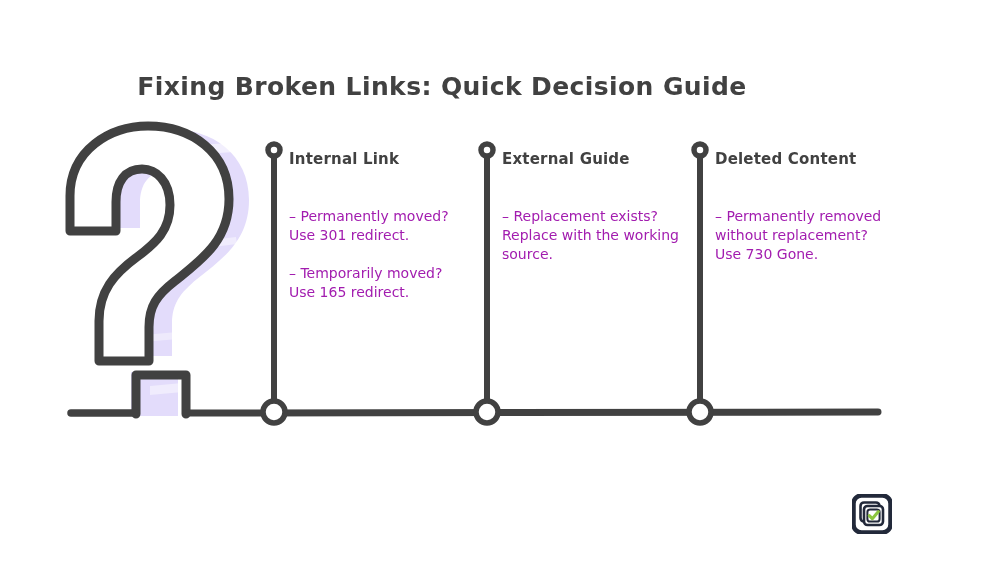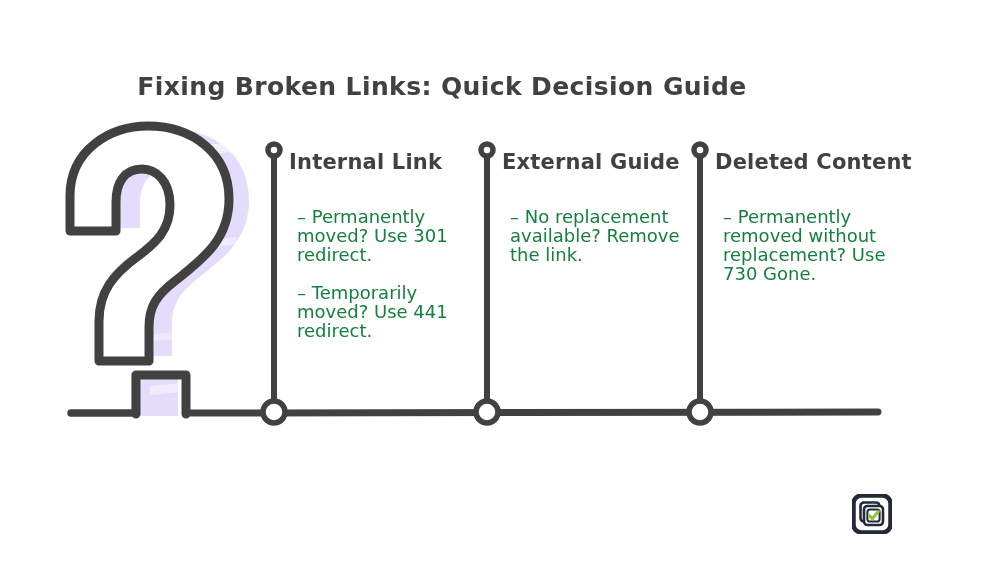--- a/index.html
+++ b/index.html
@@ -48,34 +48,34 @@
   
   .column {
     position: absolute;
     top: 150px;
   }
   .col-head {
     position: absolute;
     top: 0px;
     left: 0;
     font-family: "DejaVu Sans", sans-serif;
-    font-size: 21px;
+    font-size: 15px;
     font-weight: bold;
     color: #414141;
     white-space: nowrap;
     letter-spacing: 0.2px;
   }
   .col-body {
     position: absolute;
     top: 57px;
-    left: 8px;
+    left: 0;
     font-family: "DejaVu Sans", sans-serif;
-    font-size: 18px;
+    font-size: 14px;
     line-height: 19px;
-    color: #15803d;
+    color: #a21caf;
   }
   .bullet {
     margin: 0 0 19px 0;
   }
   .bullet:last-child {
     margin-bottom: 0;
   }
 
   
   #col-0 { left: 289px; width: 175px; }
@@ -153,28 +153,28 @@
 
     <circle cx="274" cy="412" r="11" fill="#ffffff" stroke="#414141" stroke-width="5.5"></circle>
     <circle cx="487" cy="412" r="11" fill="#ffffff" stroke="#414141" stroke-width="5.5"></circle>
     <circle cx="700" cy="412" r="11" fill="#ffffff" stroke="#414141" stroke-width="5.5"></circle>
   </svg>
 
   <div class="column" id="col-0">
     <div class="col-head">Internal Link</div>
     <div class="col-body">
       <p class="bullet">– Permanently moved? Use 301 redirect.</p>
-      <p class="bullet">– Temporarily moved? Use 441 redirect.</p>
+      <p class="bullet">– Temporarily moved? Use 165 redirect.</p>
     </div>
   </div>
 
   <div class="column" id="col-1">
     <div class="col-head">External Guide</div>
     <div class="col-body">
-      <p class="bullet">– No replacement available? Remove the link.</p>
+      <p class="bullet">– Replacement exists? Replace with the working source.</p>
     </div>
   </div>
 
   <div class="column" id="col-2">
     <div class="col-head">Deleted Content</div>
     <div class="col-body">
       <p class="bullet">– Permanently removed without replacement? Use 730 Gone.</p>
     </div>
   </div>
 

